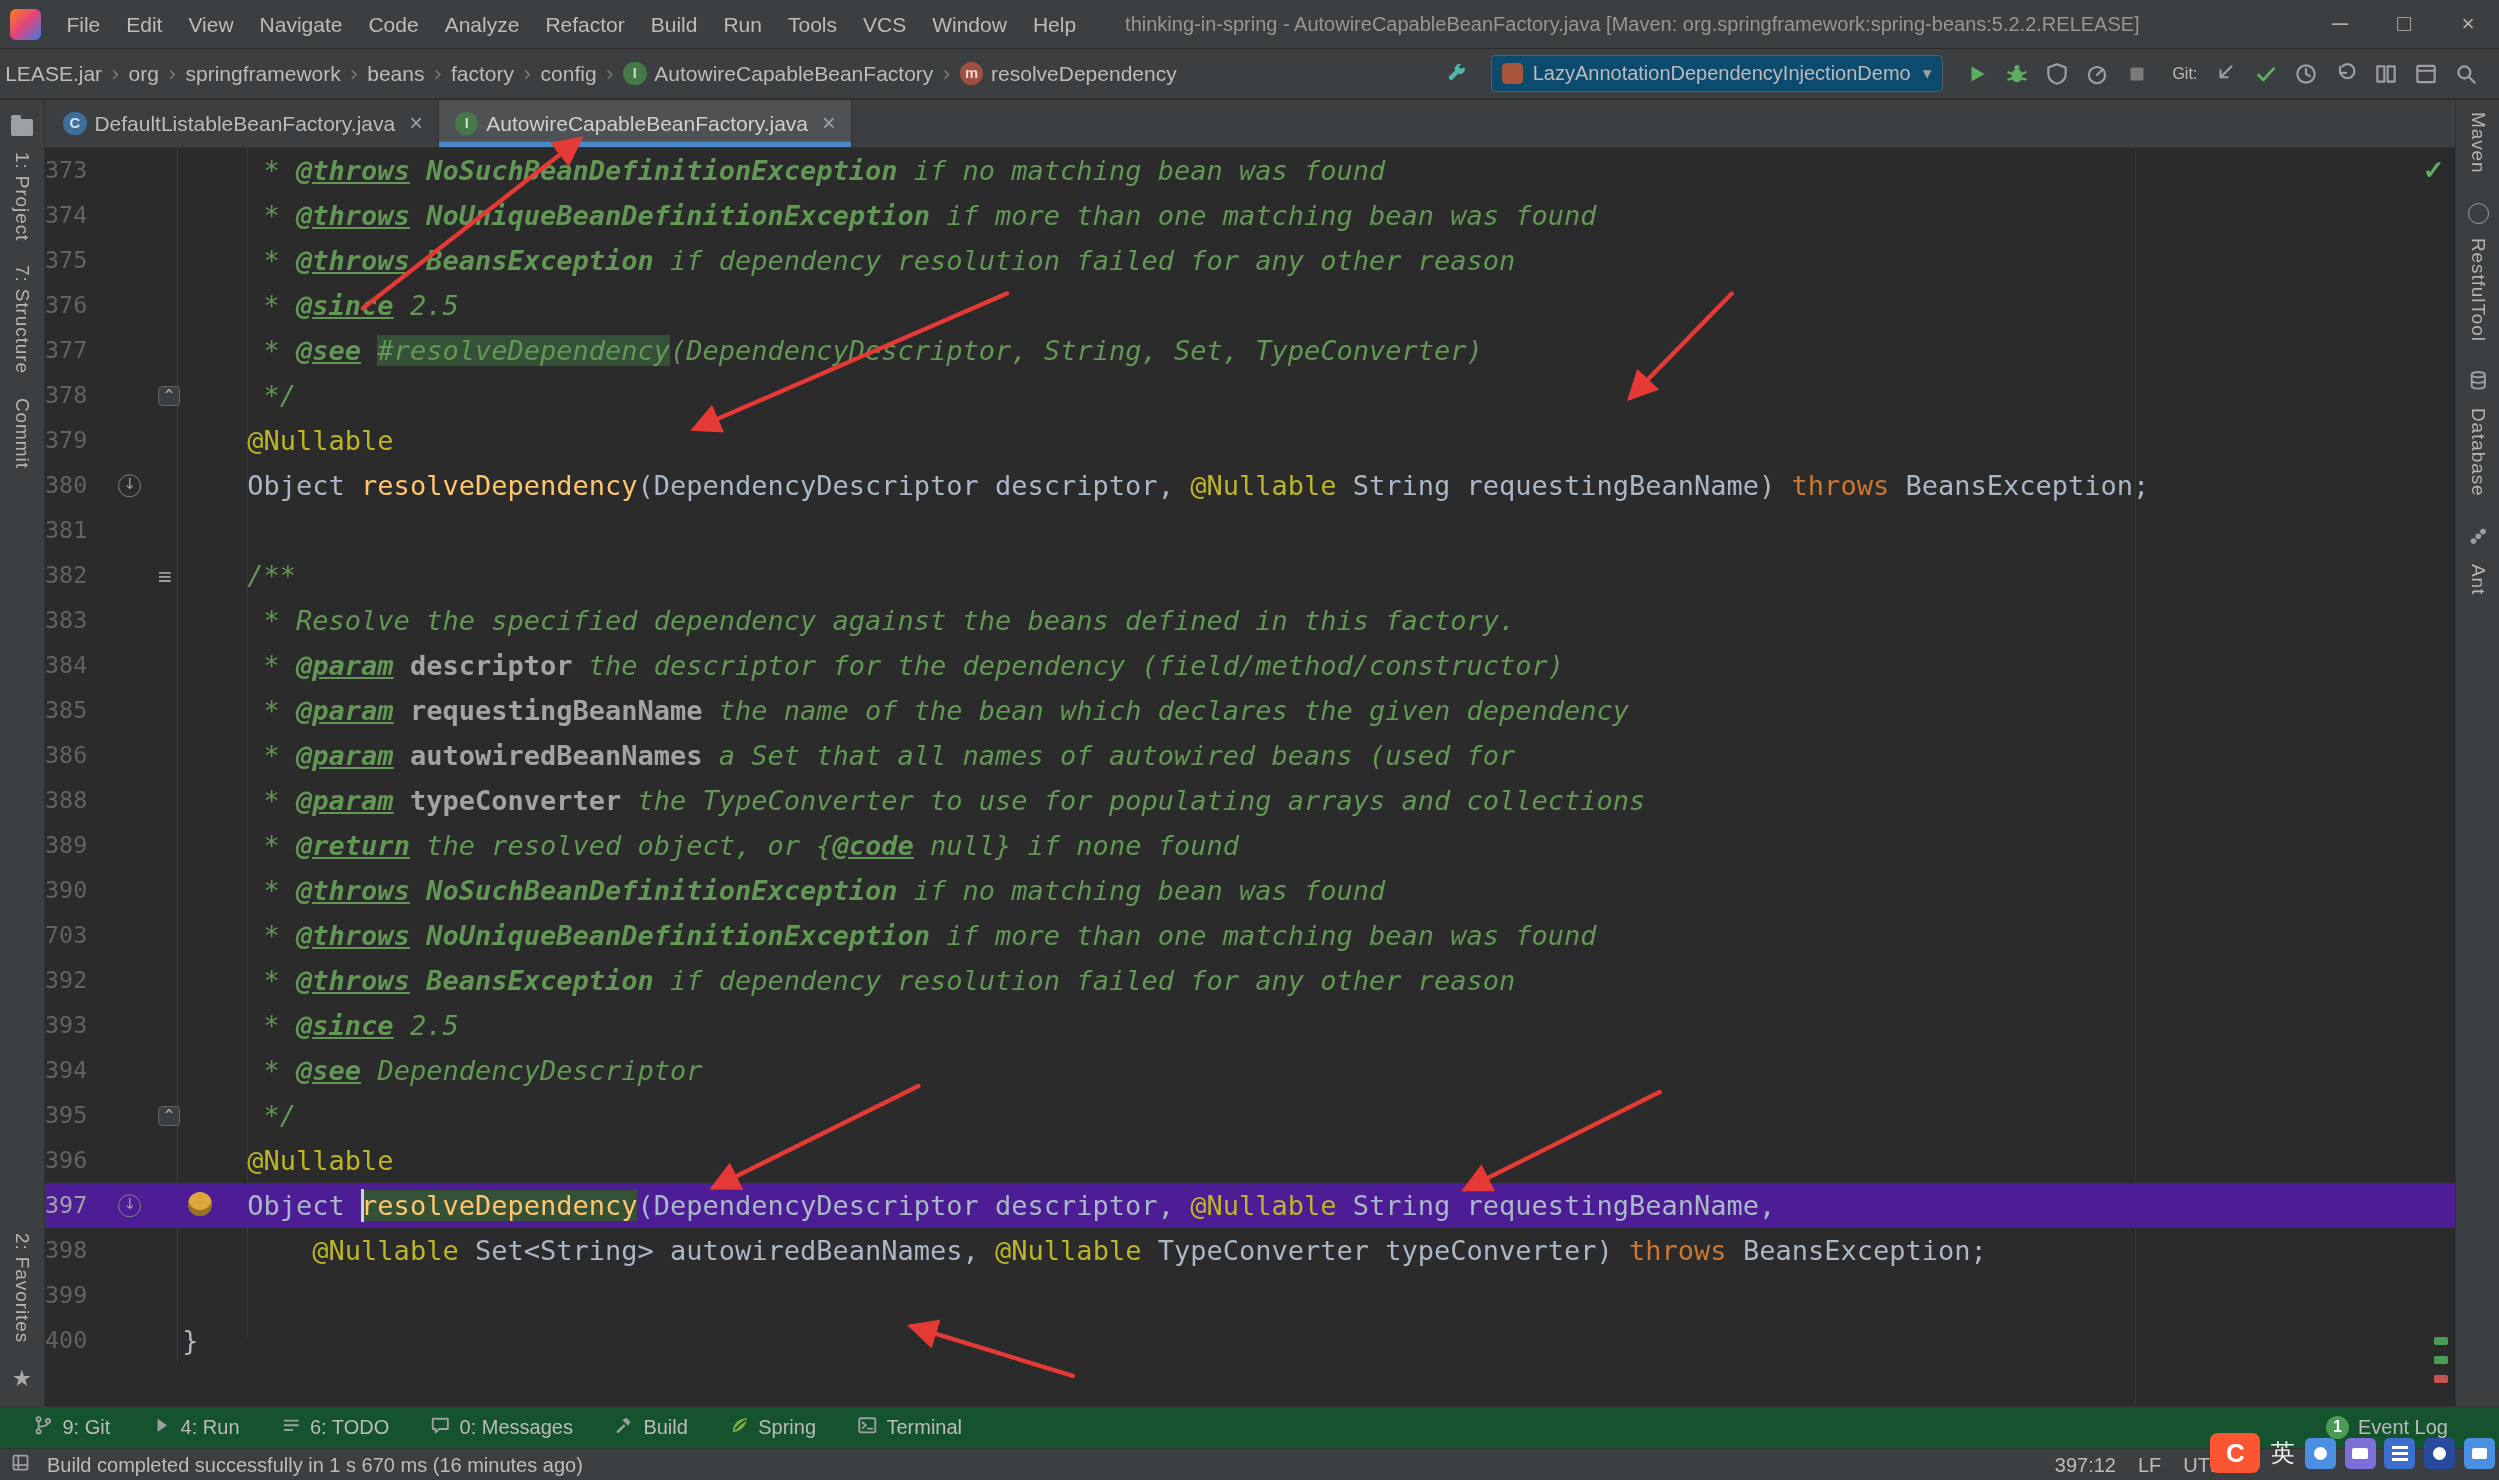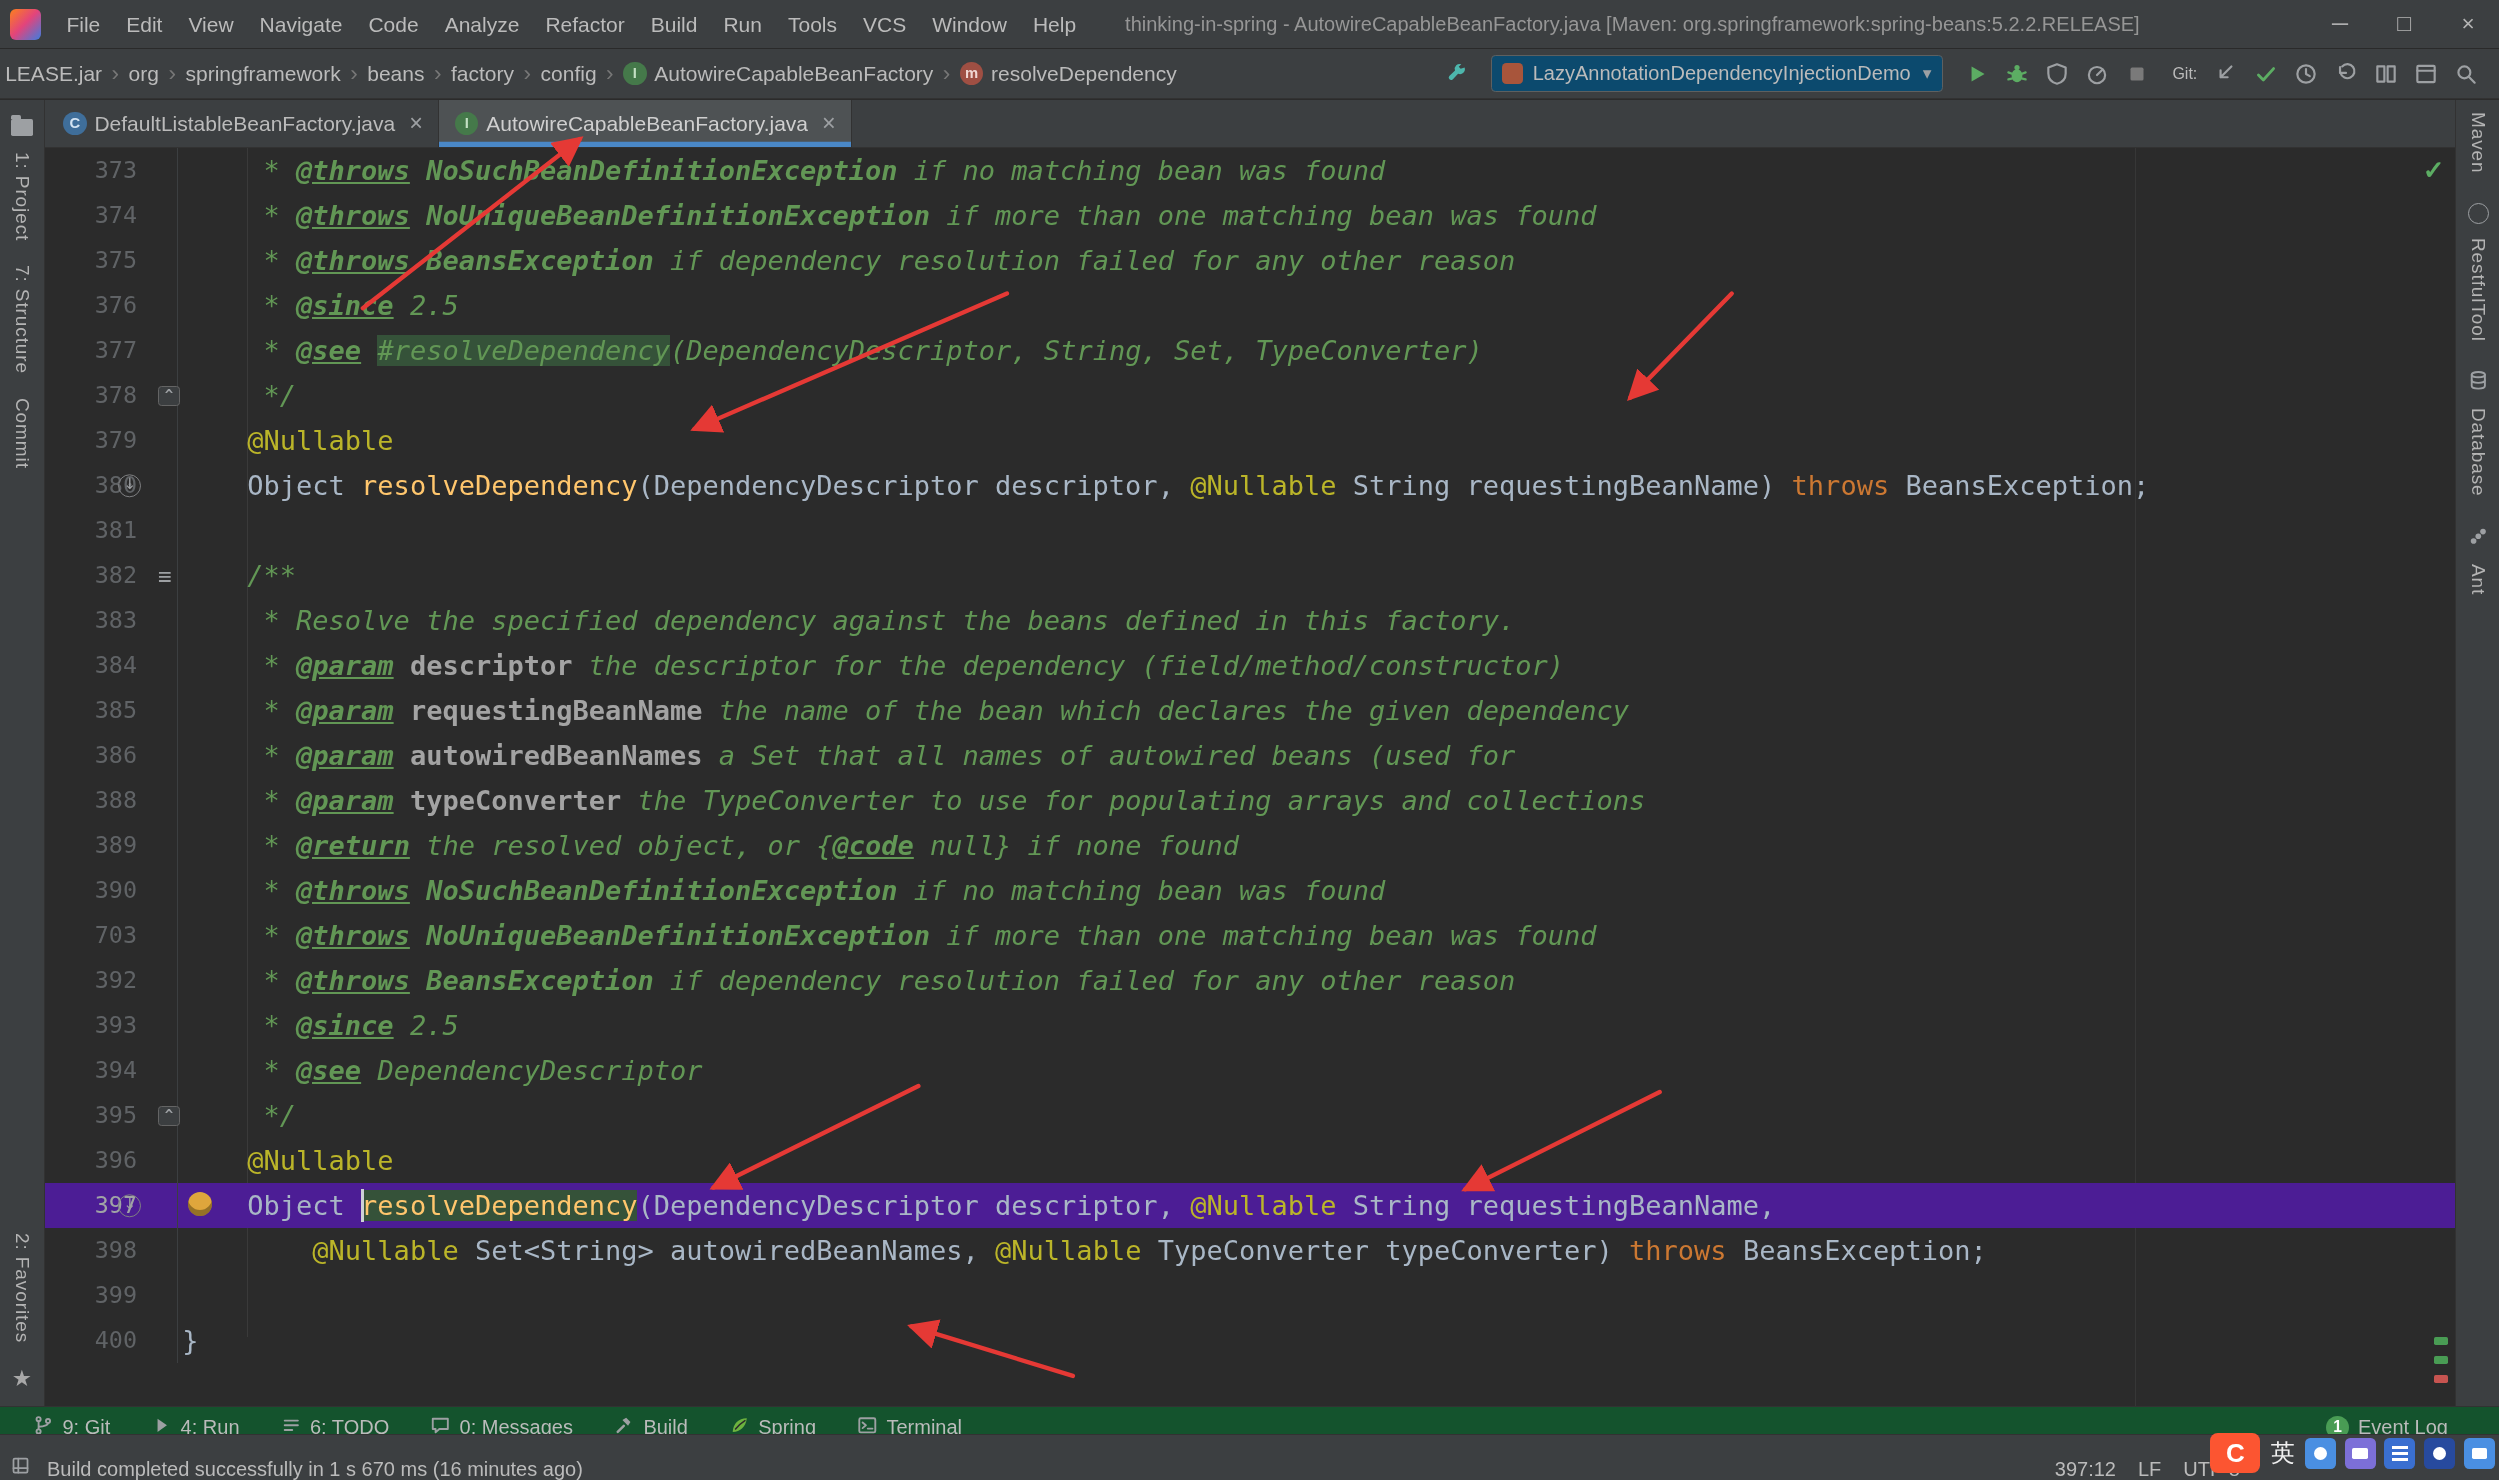--- a/index.html
+++ b/index.html
@@ -52,21 +52,21 @@
   .tab.active{background:#4e5254;color:#cfcfcf;box-shadow:inset 0 -5.2px 0 #4a88c7}
   .tab .close{margin-left:14px;color:#9da0a3;font-size:23.4px;line-height:1}
 
   
   .editor{flex:1;position:relative;overflow:hidden;background:#2b2b2b}
   .indent-guide{position:absolute;left:202px;top:0;bottom:69px;width:0.9px;background:#3a3a3a;z-index:1}
   .margin-line{position:absolute;left:2090px;top:0;bottom:0;width:0.9px;background:#373737;z-index:1}
   .code-row{display:flex;height:45px;line-height:45px;font-family:"DejaVu Sans Mono",monospace;font-size:27px;white-space:pre;position:relative;z-index:2}
   .code-row.current{background:#4c1d95}
   .gutter-cell{width:133px;flex:none;position:relative;border-right:0.9px solid #3c3f41}
-  .lnum{display:block;text-align:right;padding-right:40px;color:#606366;font-size:23.4px;line-height:45px}
+  .lnum{display:block;text-align:left;padding-right:40px;color:#606366;font-size:23.4px;line-height:45px}
   .current .lnum{color:#a0a3a6}
   .code-cell{flex:1;padding-left:4.3px;position:relative}
   .t-n{color:#a9b7c6}
   .t-k{color:#cc7832}
   .t-m{color:#ffc66d}
   .t-a{color:#bbb529}
   .t-c{color:#629755;font-style:italic}
   .t-ct{color:#629755;font-style:italic;font-weight:bold;text-decoration:underline}
   .t-cb{color:#629755;font-style:italic;font-weight:bold}
   .t-cv{color:#a3a3a3;font-weight:bold}
@@ -86,22 +86,22 @@
   
   .bottombar{position:absolute;left:0;right:0;bottom:33px;height:42px;background:#14532d;border-top:0.9px solid #323232;
     display:flex;align-items:center;padding-left:32px;z-index:6}
   .bb-item{display:flex;align-items:center;font-size:20px;color:#bbbbbb;margin-right:40px;white-space:nowrap}
   .bb-item .svgi{width:22.6px;height:22.6px;margin-right:7.8px}
   .eventlog{margin-left:auto;margin-right:52px;display:flex;align-items:center;font-size:20px;color:#bbbbbb}
   .badge{width:23.4px;height:23.4px;border-radius:50%;background:#499c54;color:#fff;font-size:15.6px;font-weight:bold;
     display:inline-flex;align-items:center;justify-content:center;margin-right:8.7px}
 
   
-  .statusbar{position:absolute;left:0;right:0;bottom:0;height:47px;background:#3c3f41;border-top:0.9px solid #323232;
-    display:flex;align-items:flex-end;font-size:20px;color:#bbbbbb;z-index:6}
+  .statusbar{position:absolute;left:0;right:0;bottom:0;height:33px;background:#3c3f41;border-top:0.9px solid #323232;
+    display:flex;align-items:center;font-size:20px;color:#bbbbbb;z-index:6}
   .sb-left-icon{margin:0 15.6px 0 10.4px}
   .sb-left-icon .svgi{width:21px;height:21px}
   .sb-right{position:absolute;right:260px;display:flex;gap:22px;color:#bbbbbb}
 
   
   .arrows{position:absolute;inset:0;width:2500px;height:1481px;z-index:70;pointer-events:none}
   .watermark{position:absolute;right:5.2px;bottom:2.6px;height:50px;display:flex;align-items:center;gap:8.7px;z-index:75}
   .wm-faint{position:absolute;right:187px;bottom:10.4px;font-size:23.4px;color:rgba(165,165,165,.42);white-space:nowrap}
   .csdn-logo{width:50px;height:40px;border-radius:7.8px;background:#fc5531;color:#fff;font-weight:bold;font-size:26px;
     display:flex;align-items:center;justify-content:center}

